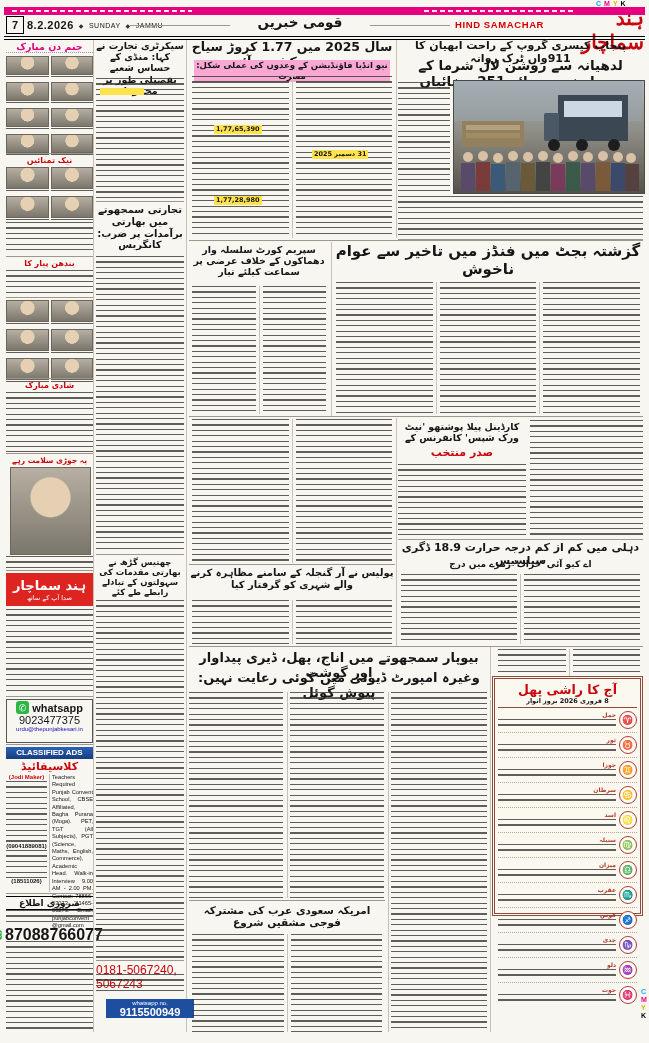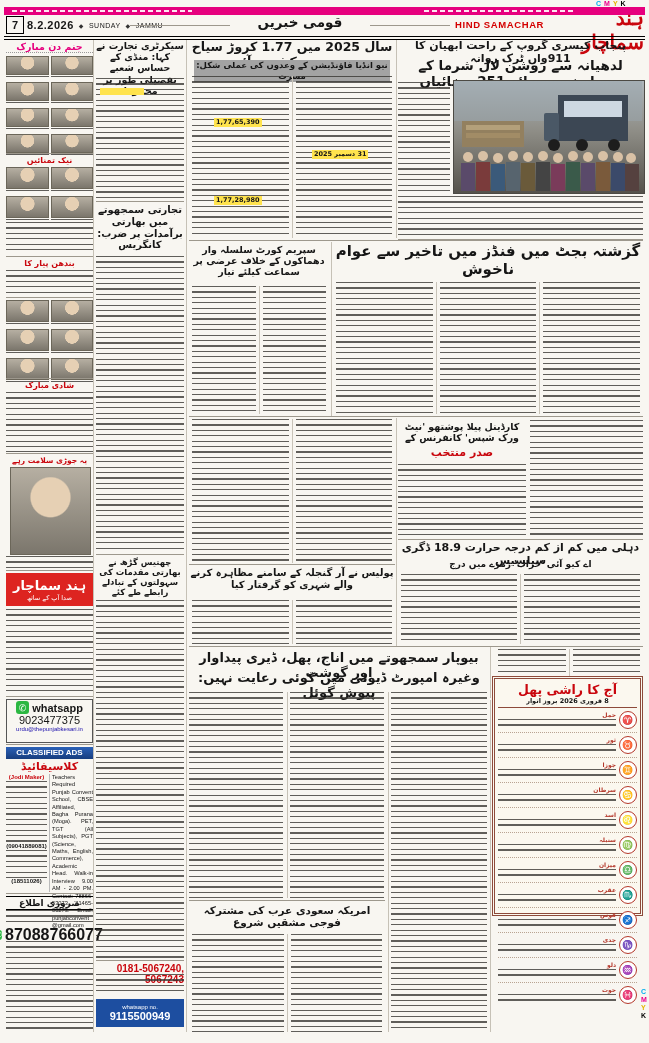--- a/index.html
+++ b/index.html
@@ -32,21 +32,21 @@
   .hs-en{left:455px;top:19px;width:100px;color:#d40000;font-weight:bold;font-size:9.5px;letter-spacing:.6px}
   .hs-ur{left:548px;top:6px;width:96px;text-align:right;color:#c9060d;font-weight:bold;font-size:20px}
   .rule2{left:4px;top:36px;width:641px;border-top:1.8px solid #000;border-bottom:.7px solid #000;height:2px}
   .cmyk{display:flex;gap:3px;font-size:7px;font-weight:bold}
   .cmyk-v{display:flex;flex-direction:column;gap:1px;font-size:7px;font-weight:bold;line-height:1}
 
   
   .hl{font-weight:bold;text-align:center;line-height:1.18}
   .red{color:#c9060d}
   .chip{position:absolute;background:#ffe34d;font-weight:bold;font-size:6.5px;padding:0 2px;line-height:1.4;white-space:nowrap}
-  .yellow-sub{background:#a3a3a3;font-weight:bold;font-size:8.5px;text-align:center;line-height:1.3}
+  .yellow-sub{background:#f9a8d4;font-weight:bold;font-size:8.5px;text-align:center;line-height:1.3}
 
   
   .face{background:radial-gradient(circle at 50% 34%,#e6d0b4 0 28%,rgba(0,0,0,0) 30%),
         linear-gradient(180deg,#b6afa2,#7b766c);border:1px solid #6b6659}
   .photo-cap{height:4px;margin-top:1px}
   .grid2{display:grid;grid-template-columns:1fr 1fr;gap:2px}
   .cell{display:flex;flex-direction:column}
   .mainphoto{border:1px solid #4c4a44;background:linear-gradient(180deg,#aeb6ba 0%,#8e8d86 45%,#55524b 100%)}
 
   
@@ -257,38 +257,38 @@
   <div class="hrl" style="left:96px;top:201px;width:88px"></div>
 
   <div class="abs hl ur" style="left:96px;top:204px;width:88px;font-size:10px">تجارتی سمجھوتے میں بھارتی برآمدات پر ضرب: کانگریس</div>
   <div class="abs tl" style="left:96px;top:256px;width:88px;height:296px"></div>
   <div class="hrl" style="left:96px;top:554px;width:88px"></div>
 
   <div class="abs hl ur" style="left:96px;top:557px;width:88px;font-size:8.5px">چھتیس گڑھ نے بھارتی مقدمات کی سہولتوں کے تبادلے رابطے طے کئے</div>
   <div class="abs tl" style="left:96px;top:600px;width:88px;height:358px"></div>
   <div class="hrl" style="left:96px;top:960px;width:88px"></div>
 
-  <div class="abs" style="left:96px;top:963px;width:88px;text-align:right;font-weight:bold;font-size:10px;color:#c9060d">0181-5067240, 5067243</div>
+  <div class="abs" style="left:96px;top:963px;width:88px;text-align:left;font-weight:normal;font-size:12px;color:#c9060d">0181-5067240, 5067243</div>
   <div class="abs tl" style="left:96px;top:974px;width:88px;height:22px"></div>
-  <div class="abs bluebox" style="left:96px;top:999px;width:88px;height:28px">
+  <div class="abs bluebox" style="left:106px;top:999px;width:88px;height:19px">
     <span style="font-size:6px">whatsapp no.</span>
     <span style="font-weight:bold;font-size:11px">9115500949</span>
   </div>
 
   <div class="abs hl ur" style="left:189px;top:40px;width:206px;font-size:12.5px">سال 2025 میں 1.77 کروڑ سیاح جموں و کشمیر آئے</div>
   <div class="abs yellow-sub ur" style="left:194px;top:60px;width:196px">نیو انڈیا فاؤنڈیشن کے وعدوں کی عملی شکل: مسرت</div>
   <div class="abs cols" style="left:189px;top:76px;width:206px;height:162px">
     <div class="col">
         <div class="tl"></div>
       </div>
     <div class="col">
         <div class="tl"></div>
       </div>
   </div>
-  <span class="chip ur" style="left:214px;top:118px">1,77,65,390</span>
+  <span class="chip ur" style="left:214px;top:125px">1,77,65,390</span>
   <span class="chip ur" style="left:312px;top:150px">31 دسمبر 2025</span>
   <span class="chip ur" style="left:214px;top:196px">1,77,28,980</span>
   <div class="hrl" style="left:189px;top:240px;width:454px"></div>
 
   <div class="abs hl ur" style="left:189px;top:244px;width:140px;font-size:9.5px">سپریم کورٹ سلسلہ وار دھماکوں کے خلاف عرضی پر سماعت کیلئے تیار</div>
   <div class="abs cols" style="left:189px;top:286px;width:140px;height:128px">
     <div class="col">
         <div class="tl"></div>
       </div>
     <div class="col">

